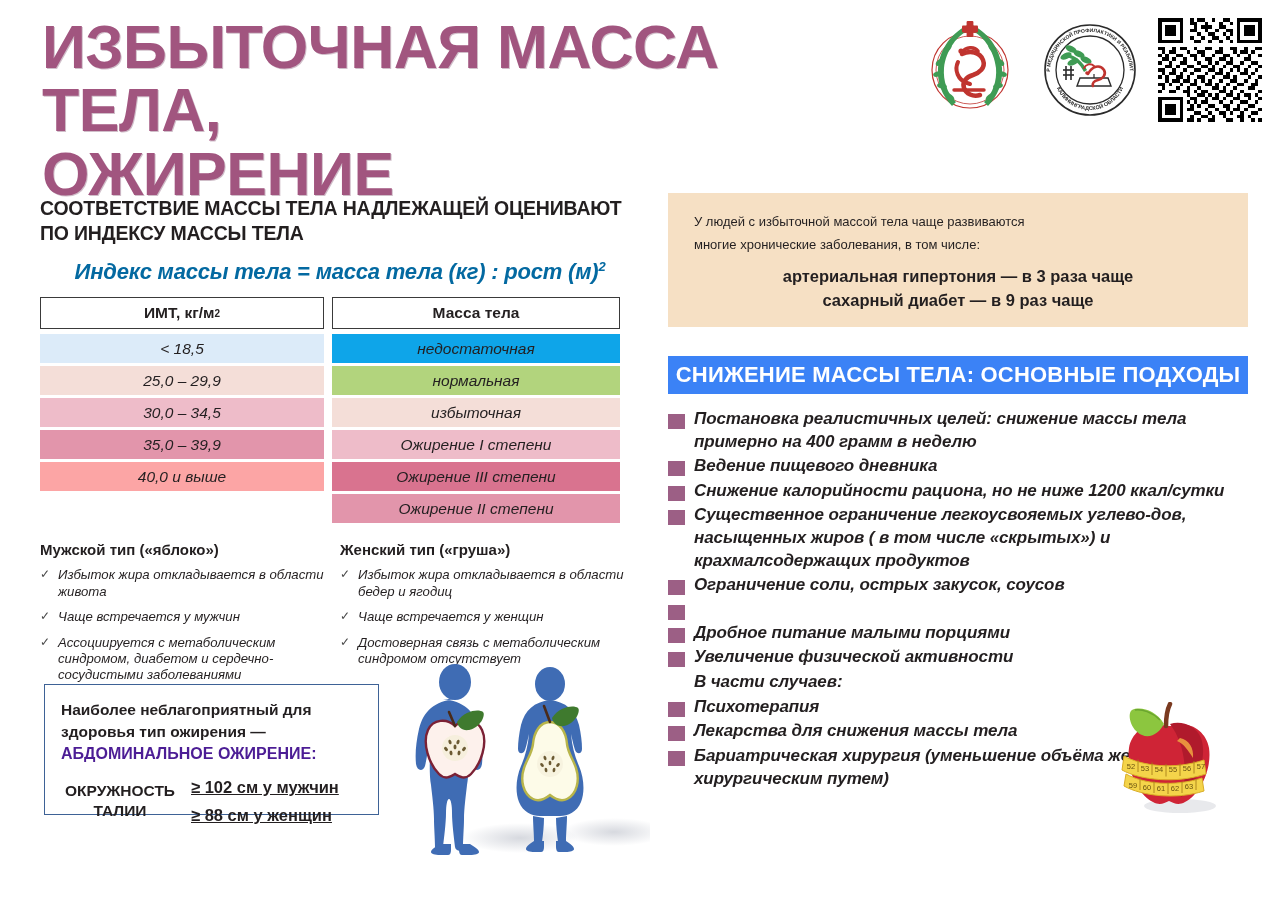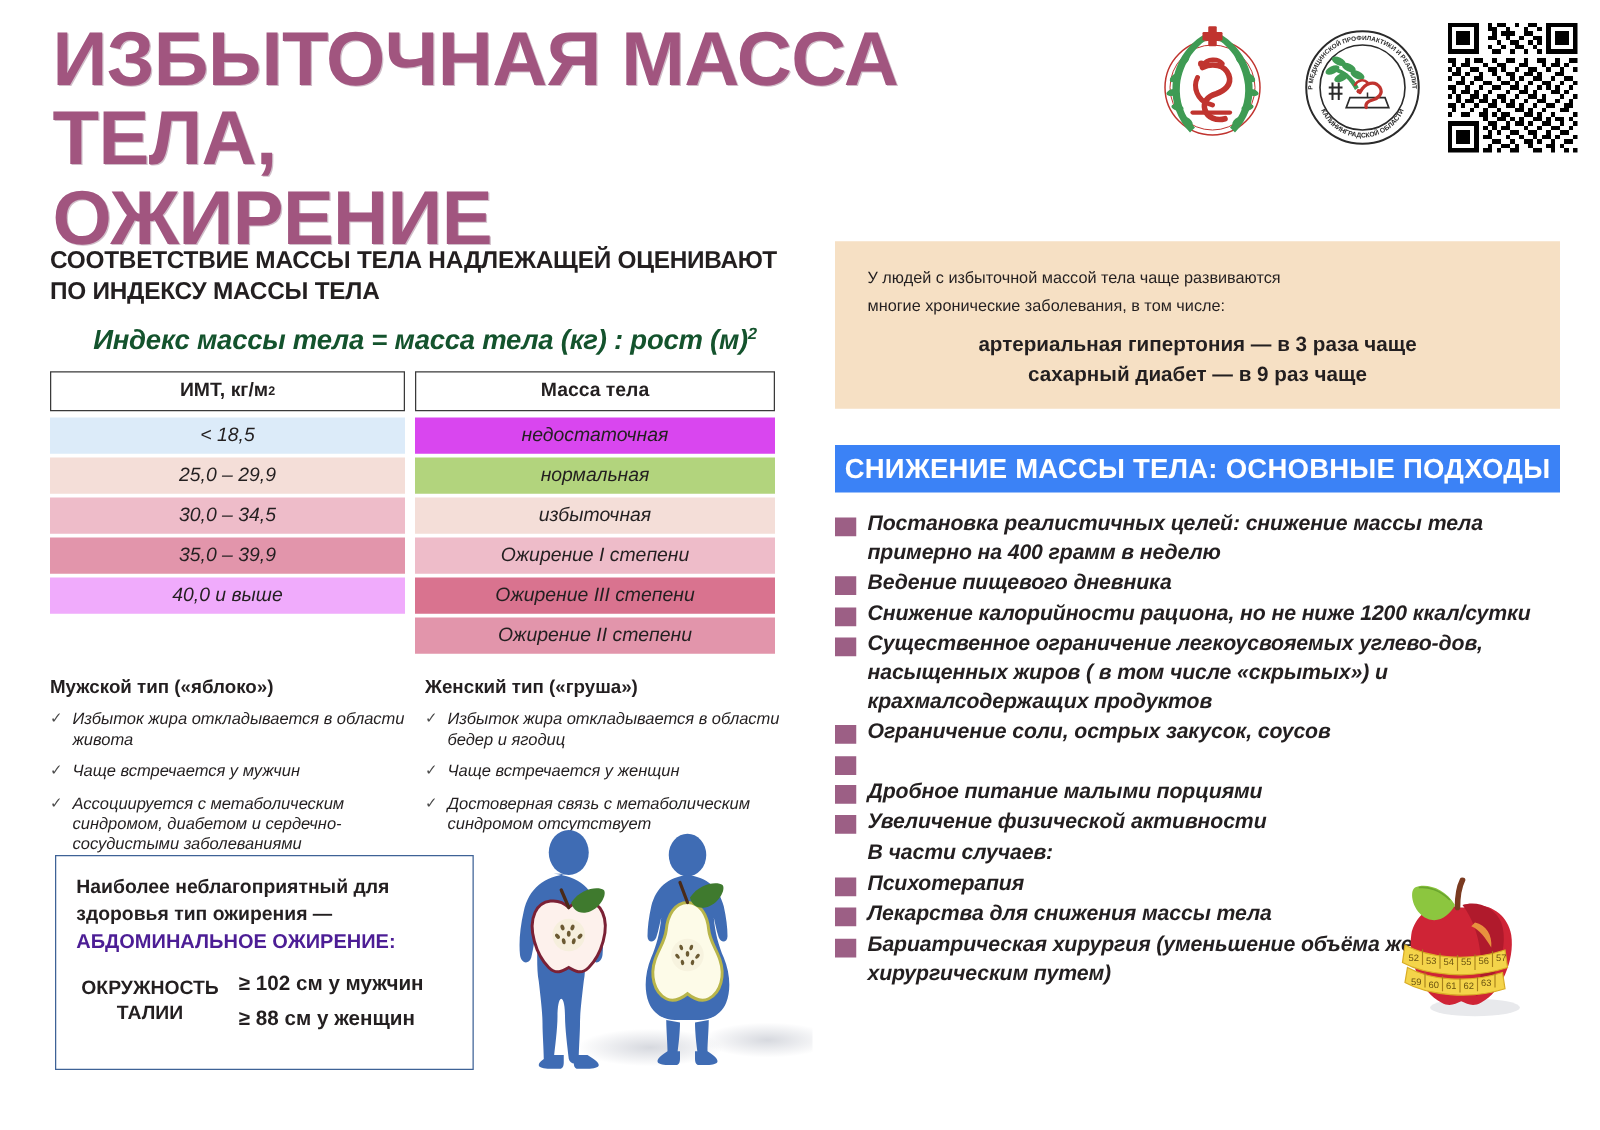--- a/index.html
+++ b/index.html
@@ -64,21 +64,21 @@
     line-height: 1.26;
     letter-spacing: -0.2px;
     color: #231f20;
     margin: 0 0 14px 0;
     text-transform: uppercase;
   }
   #bmi-formula {
     font-size: 22px;
     font-weight: bold;
     font-style: italic;
-    color: #14532d;
+    color: #0369a1;
     text-align: center;
     margin: 0 0 12px 0;
     letter-spacing: -0.2px;
   }
   #bmi-formula sup { font-size: 13px; }
 
   
   #bmi-table {
     display: flex;
     gap: 8px;
@@ -134,21 +134,21 @@
     font-style: normal;
     line-height: 1.3;
   }
 
   
   #waist-box {
     position: absolute;
     left: 44px;
     top: 684px;
     width: 335px;
-    height: 172px;
+    height: 131px;
     box-sizing: border-box;
     border: 1.8px solid #3e6296;
     background: #fff;
     padding: 14px 8px 10px 16px;
   }
   #waist-lead {
     font-size: 15.5px;
     font-weight: bold;
     line-height: 1.42;
     margin: 0;
@@ -162,21 +162,21 @@
   }
   #waist-rows { display: flex; align-items: center; gap: 12px; }
   #waist-label {
     width: 118px;
     text-align: center;
     font-size: 15.5px;
     font-weight: bold;
     line-height: 1.3;
     text-transform: uppercase;
   }
-  #waist-values { font-size: 16.5px; font-weight: bold; line-height: 1.7; }
+  #waist-values { font-size: 16.5px; font-weight: bold; line-height: 1.7; text-decoration: underline; }
 
   
   #figures-illustration {
     position: absolute;
     left: 400px;
     top: 660px;
     width: 250px;
     height: 240px;
   }
 
@@ -575,25 +575,25 @@
   <div id="bmi-table">
     <div class="bmi-col col-value">
       <div class="bmi-head">
         <span>ИМТ, кг/м</span>
           <sup>2</sup>
       </div>
       <div class="bmi-cell" style="background:#dcebf9">&lt; 18,5</div>
       <div class="bmi-cell" style="background:#f4ded8">25,0 – 29,9</div>
       <div class="bmi-cell" style="background:#eebcc9">30,0 – 34,5</div>
       <div class="bmi-cell" style="background:#e295ab">35,0 – 39,9</div>
-      <div class="bmi-cell" style="background:#f0abfc">40,0 и выше</div>
+      <div class="bmi-cell" style="background:#fca5a5">40,0 и выше</div>
     </div>
     <div class="bmi-col col-label">
       <div class="bmi-head">Масса тела</div>
-      <div class="bmi-cell" style="background:#d946ef">недостаточная</div>
+      <div class="bmi-cell" style="background:#0ea5e9">недостаточная</div>
       <div class="bmi-cell" style="background:#b2d47d">нормальная</div>
       <div class="bmi-cell" style="background:#f4ded8">избыточная</div>
       <div class="bmi-cell" style="background:#eebcc9">Ожирение I степени</div>
       <div class="bmi-cell" style="background:#d9738f">Ожирение III степени</div>
       <div class="bmi-cell" style="background:#e295ab">Ожирение II степени</div>
     </div>
   </div>
 
   <div id="body-types">
     <div class="bt-col">

